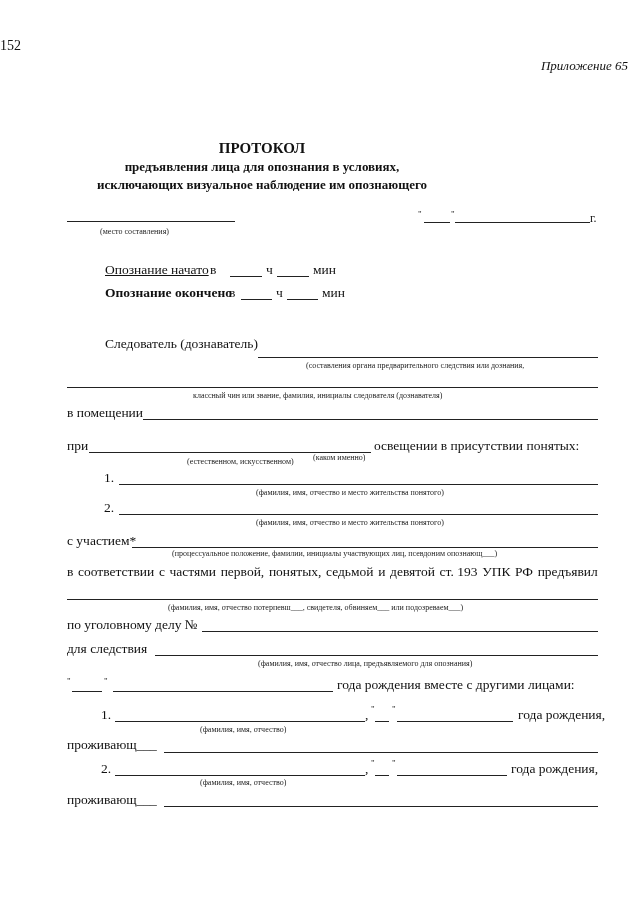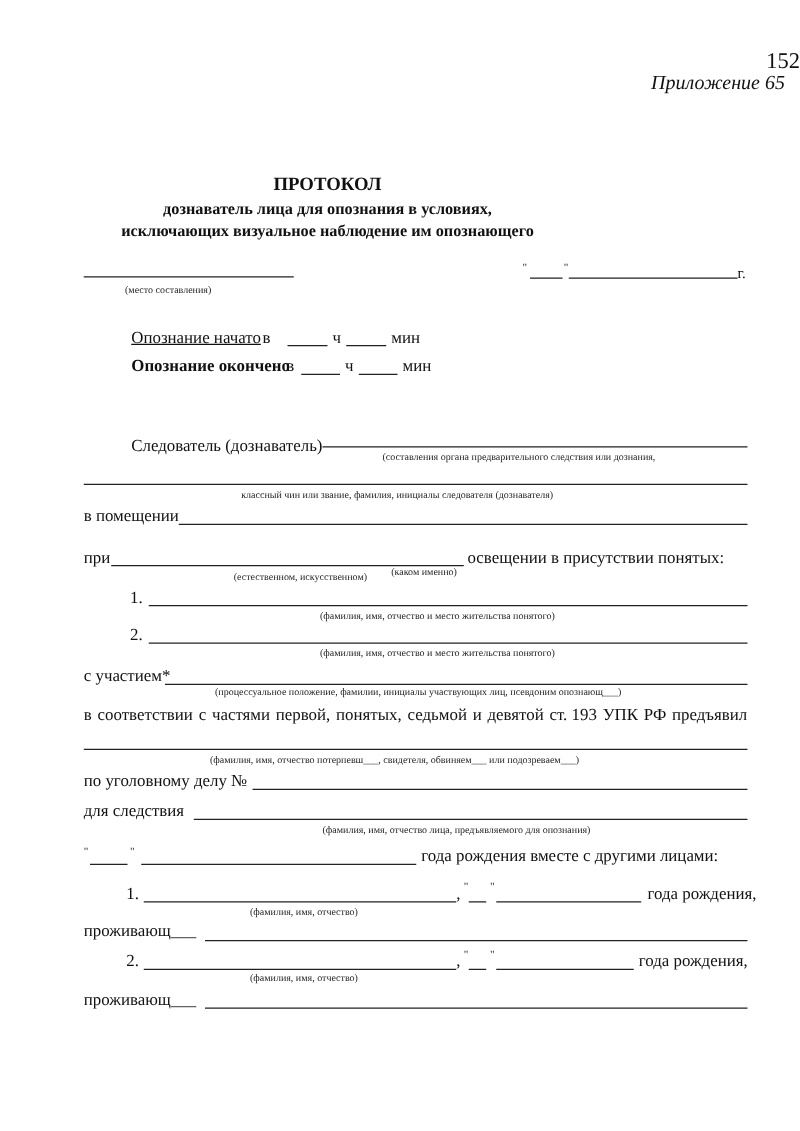--- a/index.html
+++ b/index.html
@@ -1,37 +1,37 @@
 <!DOCTYPE html>
 <html><head>
 <meta charset="utf-8">
 <style>
   html, body { margin:0; padding:0; background:#ffffff; }
   body { width:640px; height:905px; position:relative; overflow:hidden;
          font-family:"Liberation Serif", "DejaVu Serif", serif; color:#111; }
   .abs { position:absolute; white-space:nowrap; }
-  .page-num { left:0; width:640px; top:38px; text-align:right; font-size:18px; }
-  .appendix { right:12px; top:58px; font-size:16px; font-style:italic; }
+  .page-num { left:0; width:640px; top:38px; text-align:left; font-size:14px; }
+  .appendix { right:12px; top:58px; font-size:13px; font-style:italic; }
   .title { left:0; width:524px; text-align:center; font-weight:bold; }
   .t1 { top:140px; font-size:15px; }
   .t2 { top:159px; font-size:13px; }
   .t3 { top:177px; font-size:13px; }
   .txt { font-size:13.5px; }
   .cap { font-size:8px; color:#222; }
   .line { position:absolute; height:0; border-top:1px solid #222; }
   .line.field { cursor:text; }
 </style>
 </head>
 <body>
 
 <div class="abs page-num">152</div>
 <div class="abs appendix">Приложение 65</div>
 
 <div class="abs title t1">ПРОТОКОЛ</div>
-<div class="abs title t2">дознаватель лица для опознания  в условиях,</div>
+<div class="abs title t2">предъявления лица для опознания  в условиях,</div>
 <div class="abs title t3">исключающих визуальное наблюдение им опознающего</div>
 
 <div class="line field" style="left:67px; top:221px; width:168px;"></div>
 <div class="abs cap" style="left:100px; top:227px;">(место составления)</div>
 
 <span class="abs cap" style="left:418px; top:209px; font-size:9px;">"</span>
 <div class="line field" style="left:424px; top:222px; width:26px;"></div>
 <span class="abs cap" style="left:451px; top:209px; font-size:9px;">"</span>
 <div class="line field" style="left:455px; top:222px; width:135px;"></div>
 <span class="abs txt" style="left:590px; top:211px; font-size:12px;">г.</span>
@@ -43,21 +43,21 @@
 <div class="line field" style="left:277px; top:276px; width:32px;"></div>
 <span class="abs txt" style="left:313px; top:262px;">мин</span>
 
 <span class="abs txt" style="left:105px; top:285px;font-weight:bold;">Опознание окончено</span>
 <span class="abs txt" style="left:230px; top:285px; left:229px;">в</span>
 <div class="line field" style="left:241px; top:299px; width:31px;"></div>
 <span class="abs txt" style="left:276px; top:285px;">ч</span>
 <div class="line field" style="left:287px; top:299px; width:31px;"></div>
 <span class="abs txt" style="left:322px; top:285px;">мин</span>
 
-<span class="abs txt" style="left:105px; top:349px;">Следователь (дознаватель)</span>
+<span class="abs txt" style="left:105px; top:336px;">Следователь (дознаватель)</span>
 <div class="line field" style="left:258px; top:357px; width:340px;"></div>
 <div class="abs cap" style="left:306px; top:361px;">(составления органа предварительного следствия или дознания,</div>
 <div class="line field" style="left:67px; top:387px; width:531px;"></div>
 <div class="abs cap" style="left:193px; top:391px;">классный чин  или звание, фамилия, инициалы следователя (дознавателя)</div>
 
 <span class="abs txt" style="left:67px; top:405px;">в помещении</span>
 <div class="line field" style="left:143px; top:419px; width:455px;"></div>
 <div class="abs cap" style="left:313px; top:424px;margin-top:29px;">(каком именно)</div>
 
 <span class="abs txt" style="left:67px; top:438px;">при</span>

